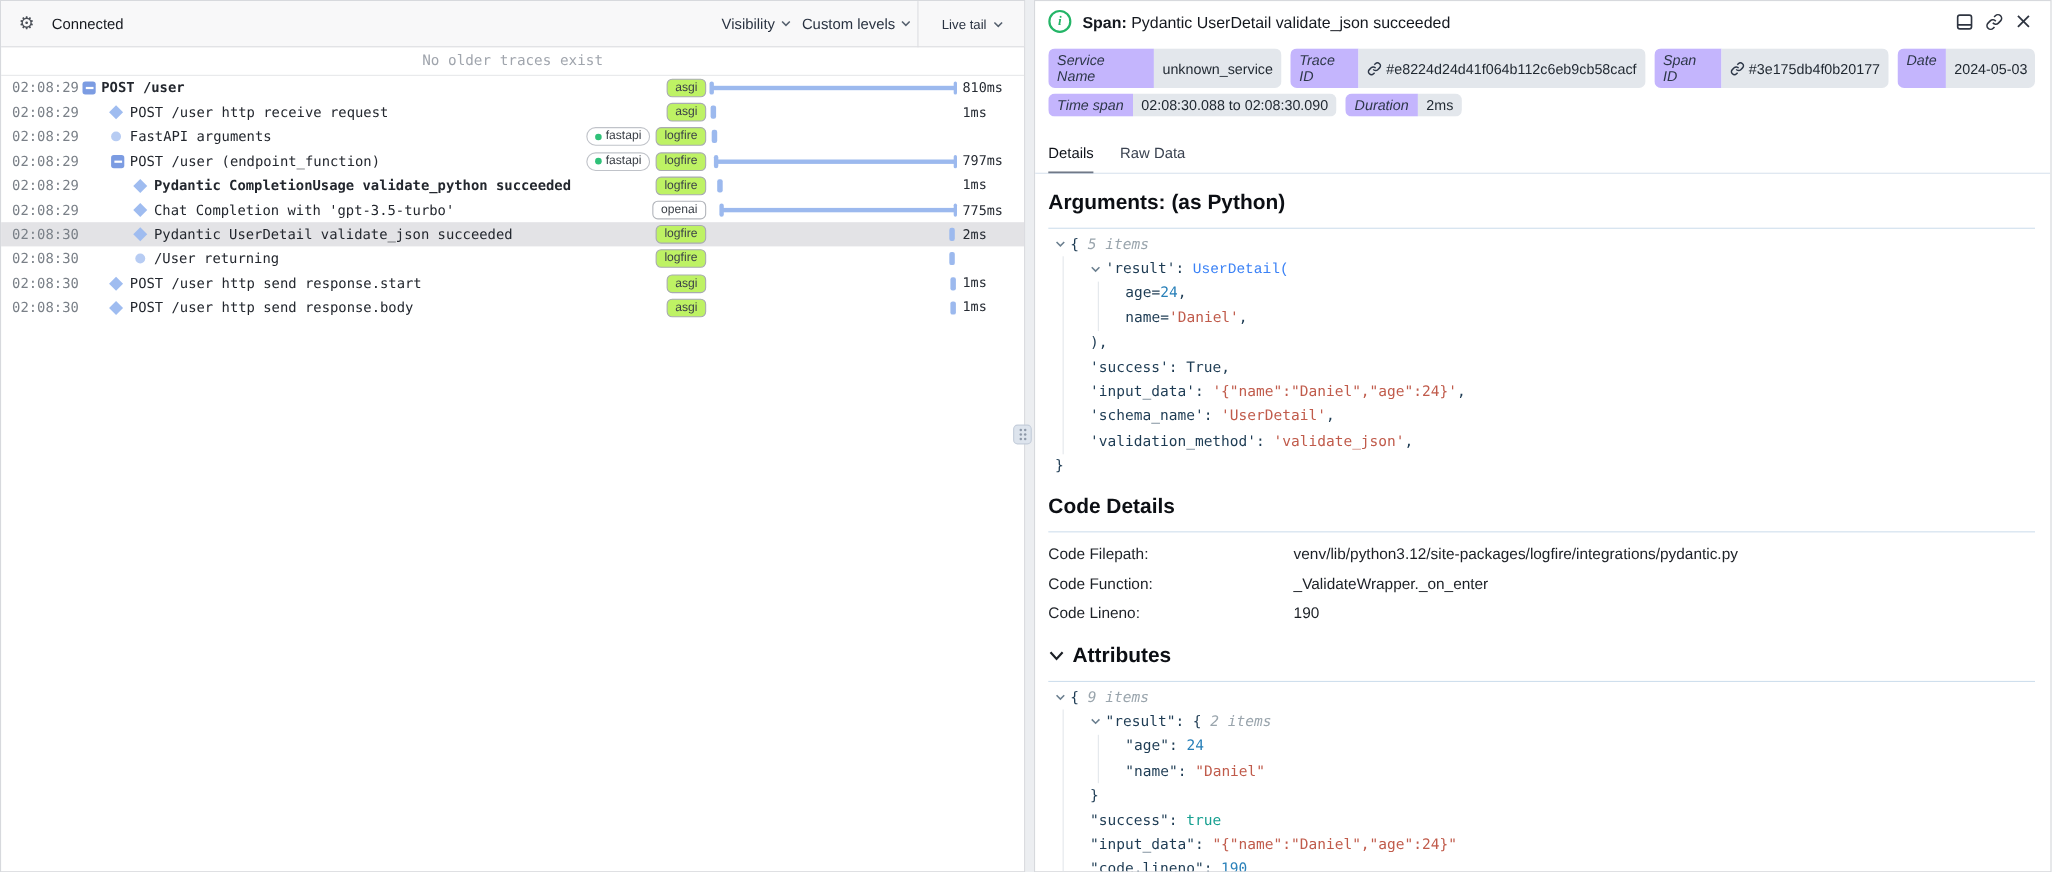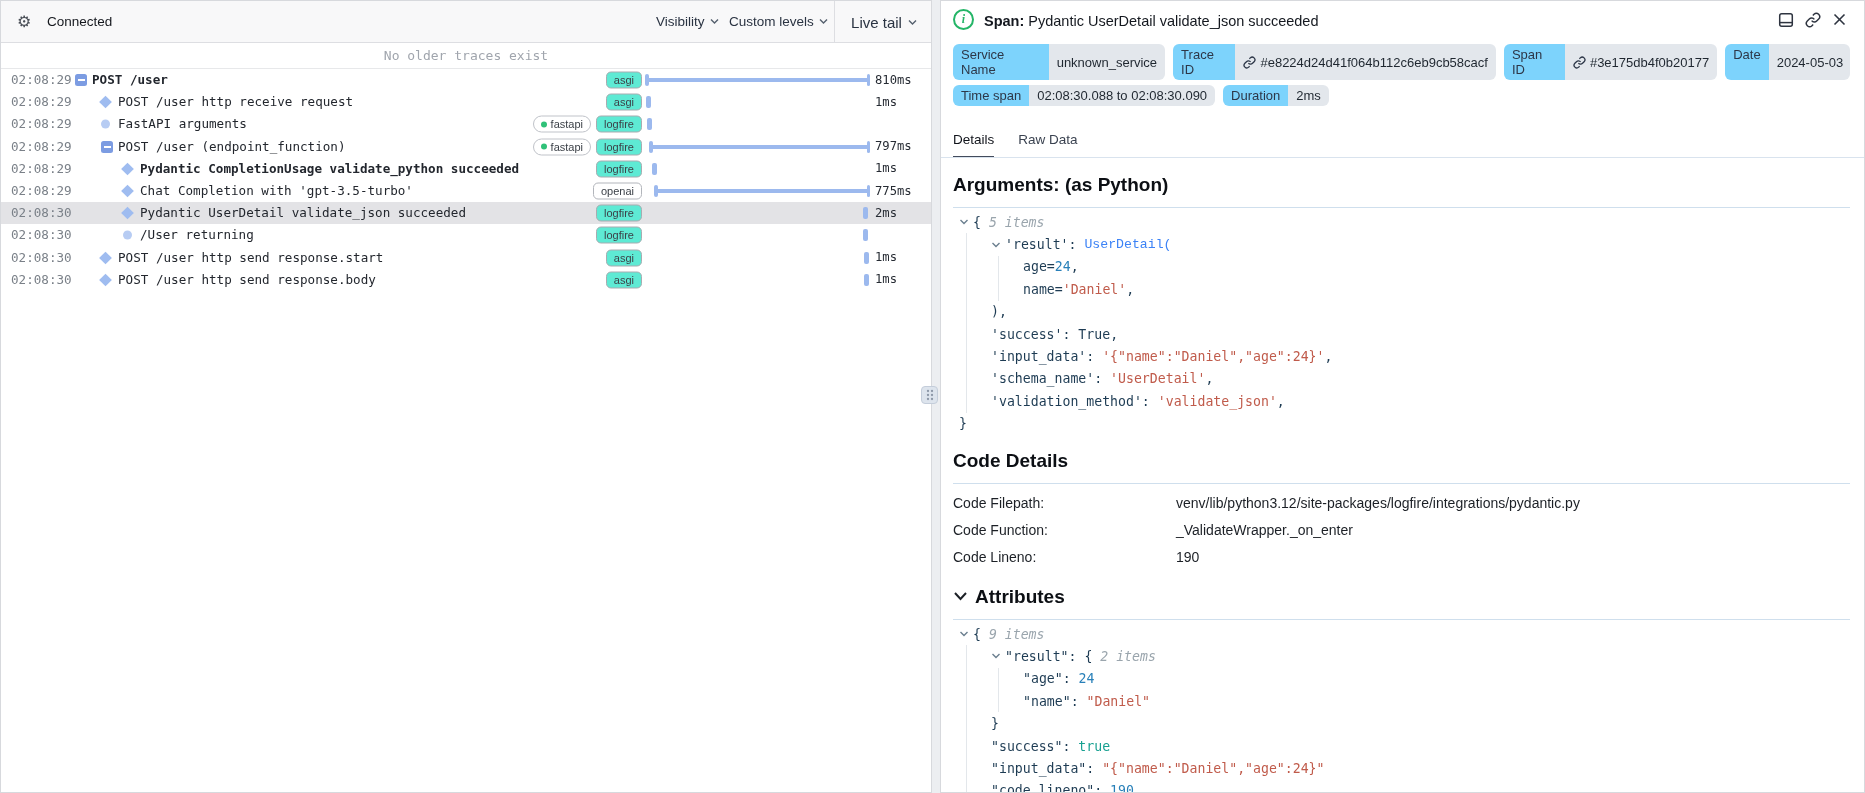--- a/index.html
+++ b/index.html
@@ -7,36 +7,36 @@
   .mono { font-family:"DejaVu Sans Mono",monospace; }
 
   
   .panel-left { position:absolute; left:0; top:0; width:932px; height:793px; background:#fff; border:1px solid #d7d9dd; }
   .topbar { position:absolute; left:0; top:0; width:100%; height:42px; background:#f8f8f9; border-bottom:1px solid #dddee2; }
   .gear { position:absolute; left:16px; top:12px; font-size:16px; color:#4a4f57; line-height:18px; }
   .connected { position:absolute; left:46px; top:13px; font-size:13.5px; color:#15181e; }
   .tb-item { position:absolute; top:13px; font-size:13.5px; color:#2a3342; display:flex; align-items:center; gap:5px; cursor:default; }
   .tb-visibility { left:655px; }
   .tb-custom { left:728px; }
-  .livetail-box { position:absolute; left:833px; top:0; width:99px; height:42px; border-left:1px solid #dddee2; display:flex; align-items:center; justify-content:center; gap:6px; font-size:15px; color:#2a3342; }
+  .livetail-box { position:absolute; left:833px; top:0; width:99px; height:42px; border-left:1px solid #dddee2; display:flex; align-items:center; justify-content:center; gap:6px; font-size:12px; color:#2a3342; }
   .chev svg { display:block; }
 
   .notice { position:absolute; left:0; top:42px; width:100%; height:26px; border-bottom:1px solid #e7e8ea; display:flex; align-items:center; justify-content:center; font-size:13px; color:#a0a5ad; }
 
   .trace-row { position:absolute; left:0; width:100%; height:22.2px; }
   .trace-row.selected { background:#e3e3e6; }
   .t-time { position:absolute; left:10px; top:3px; font-size:12.6px; color:#7a8088; }
   .t-label { position:absolute; top:3px; font-size:12.6px; color:#23272e; white-space:nowrap; }
   .t-icon { position:absolute; top:50%; transform:translateY(-50%); }
   .ic-collapse { width:12px; height:12px; background:#7c9ce2; border-radius:2.5px; }
   .ic-collapse::after { content:""; position:absolute; left:2.5px; top:5px; width:7px; height:2px; background:#fff; }
   .ic-diamond { width:9px; height:9px; background:#9fbcf0; transform:translateY(-50%) rotate(45deg); }
   .ic-circle { width:9px; height:9px; background:#b7ccf3; border-radius:50%; }
   .t-tags { position:absolute; right:289px; top:50%; transform:translateY(-50%); display:flex; gap:5px; }
-  .chip { font-size:11px; color:#3c4148; background:#5eead4; border:1px solid #a8abb0; border-radius:5px; padding:1px 7px; line-height:13px; white-space:nowrap; }
+  .chip { font-size:11px; color:#3c4148; background:#bef264; border:1px solid #a8abb0; border-radius:5px; padding:1px 7px; line-height:13px; white-space:nowrap; }
   .chip.openai { background:#fff; border-color:#b2b5bb; }
   .chip.pill { background:#fff; border-color:#c0c3c9; border-radius:999px; display:flex; align-items:center; gap:4px; }
   .dot { width:6px; height:6px; border-radius:50%; background:#2fc178; }
   .t-track { position:absolute; left:645px; top:0; width:223px; height:100%; }
   .t-bar { position:absolute; top:50%; height:4px; transform:translateY(-50%); background:#9cb9ee; }
   .t-bar::before,.t-bar::after { content:""; position:absolute; top:50%; transform:translateY(-50%); width:3.5px; height:12px; background:#9cb9ee; border-radius:2px; }
   .t-bar::before { left:-1px; } .t-bar::after { right:-1px; }
   .t-tick { position:absolute; top:50%; transform:translateY(-50%); width:4.5px; height:12px; border-radius:2px; background:#9cb9ee; }
   .t-dur { position:absolute; left:874px; top:3.5px; font-size:12.2px; color:#262b33; }
 
@@ -48,21 +48,21 @@
   .rp-content { position:relative; padding:0 14px 0 12px; }
   .rp-header { position:relative; height:38px; }
   .info-icon { position:absolute; left:0; top:8px; width:21px; height:21px; border:2px solid #24b567; border-radius:50%; color:#24b567; font-size:12px; font-weight:bold; display:flex; align-items:center; justify-content:center; font-family:"Liberation Serif",serif; font-style:italic; }
   .rp-title { position:absolute; left:31px; top:12px; font-size:14.5px; color:#14181f; white-space:nowrap; }
   .rp-title b { font-weight:bold; }
   .rp-icons { position:absolute; right:2px; top:10px; display:flex; gap:10px; color:#2e3440; }
   .rp-icons .icn { width:17px; height:17px; display:flex; align-items:center; justify-content:center; cursor:pointer; }
 
   .badge-row { display:flex; gap:8px; margin-top:5px; flex-wrap:nowrap; }
   .badge { display:flex; border-radius:6px; overflow:hidden; font-size:13px; line-height:15px; }
-  .badge .bl { background:#7dd3fc; color:#2d3748; padding:3px 8px; }
+  .badge .bl { background:#c4b5fd; color:#2d3748; font-style:italic; padding:3px 8px; }
   .badge .bv { background:#e3e7ec; color:#1f2730; padding:3px 8px; display:flex; align-items:center; gap:4px; white-space:nowrap; }
 
   .tabs { display:flex; gap:24px; margin-top:26px; position:relative; }
   .tab { font-size:13.5px; color:#3a4250; padding-bottom:9px; cursor:pointer; }
   .tab.active { color:#10131a; border-bottom:2px solid #434b5c; }
   .tabs-border { border-bottom:1px solid #d9e3ee; margin:0 -14px 0 -12px; position:relative; top:-1px; }
 
   .sect-h { font-size:19px; font-weight:bold; color:#0c0f14; margin-top:15px; display:flex; align-items:center; gap:7px; }
   .sect-hr { border-bottom:1px solid #cfdfed; margin-top:11px; }
 

